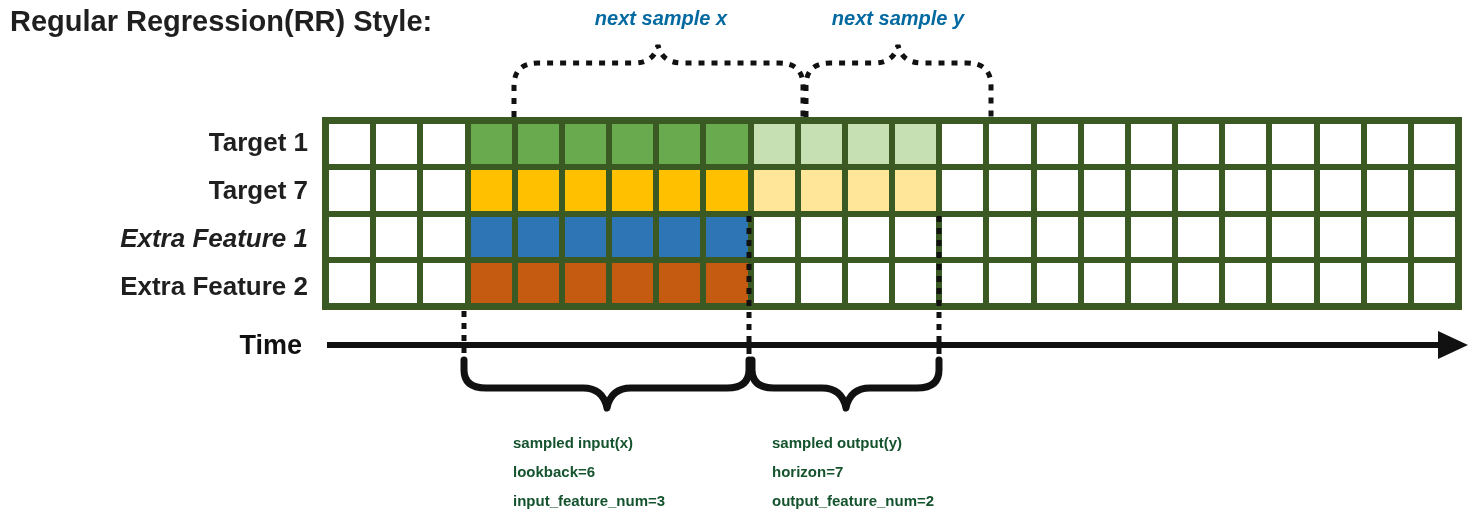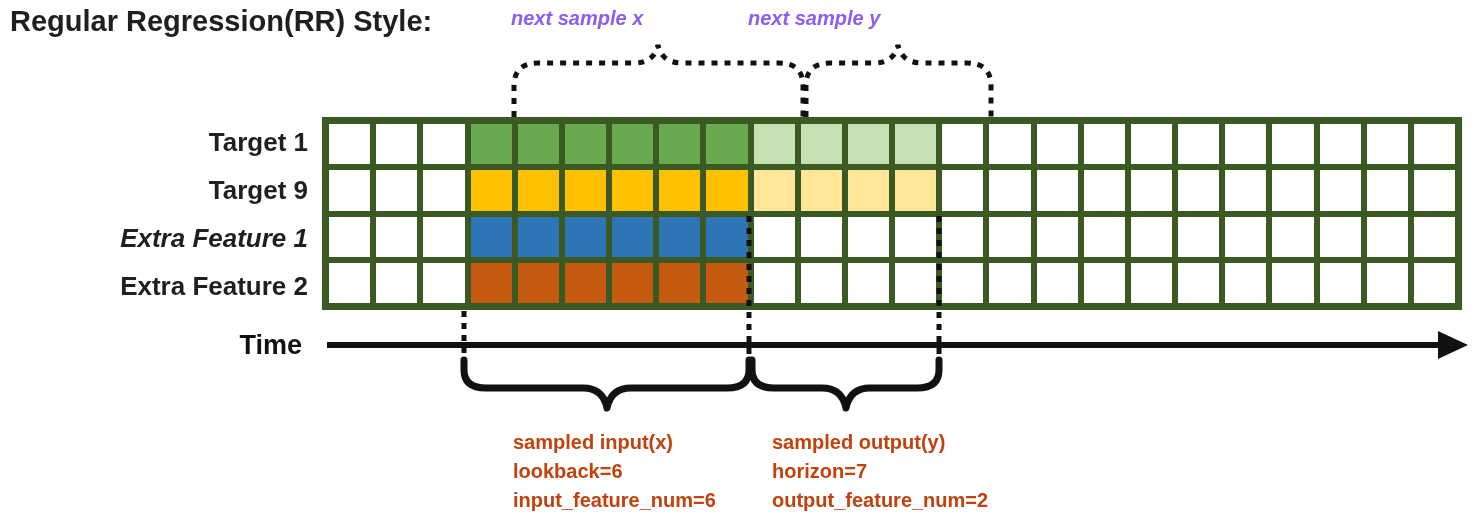--- a/index.html
+++ b/index.html
@@ -21,41 +21,41 @@
   }
   #grid{
     position:absolute;left:322px;top:117px;width:1140px;height:193px;
     box-sizing:border-box;border:7px solid var(--line,#3B5A23);
     background:var(--line,#3B5A23);
     display:grid;grid-template-rows:repeat(4,1fr);gap:6px;
   }
   .cell{background:#fff;}
   #overlay{position:absolute;left:0;top:0;width:1476px;height:516px;pointer-events:none;}
   .top-ann{
-    position:absolute;top:7px;width:300px;
-    font-size:20px;font-style:italic;font-weight:600;color:#8b5cf6;white-space:nowrap;
+    position:absolute;top:7px;width:300px;text-align:center;
+    font-size:20px;font-style:italic;font-weight:600;color:#0369a1;white-space:nowrap;
   }
   .bottom-block{
-    position:absolute;top:428px;font-size:20px;font-weight:600;color:#c2410c;
+    position:absolute;top:428px;font-size:15px;font-weight:600;color:#14532d;
     line-height:29px;white-space:nowrap;
   }
   .bottom-block div{white-space:nowrap;}
 </style>
 </head>
 <body>
 
 <div id="canvas">
 
   <div class="title">Regular Regression(RR) Style:</div>
 
   <div class="top-ann" style="left:511px;">next sample x</div>
   <div class="top-ann" style="left:748px;">next sample y</div>
 
   <div class="row-label" style="top:127px;">Target 1</div>
-  <div class="row-label" style="top:175px;">Target 9</div>
+  <div class="row-label" style="top:175px;">Target 7</div>
   <div class="row-label" style="top:223px;font-style:italic;">Extra Feature 1</div>
   <div class="row-label" style="top:271px;">Extra Feature 2</div>
 
   <div class="time-label">Time</div>
 
   <div id="grid" style="--line: #3B5A23; grid-template-columns: repeat(24, 1fr);">
       <div class="cell" style="background: rgb(255, 255, 255);"></div>
       <div class="cell" style="background: rgb(255, 255, 255);"></div>
       <div class="cell" style="background: rgb(255, 255, 255);"></div>
       <div class="cell" style="background: rgb(106, 170, 78);"></div>
@@ -167,21 +167,21 @@
     <path d="M806,117 L806,86 Q806,63 830,63 L874,63 Q894,63 898,45 Q902,63 922,63 L967,63 Q991,63 991,86 L991,117" fill="none" stroke="#111" stroke-width="5" stroke-dasharray="6,7"></path>
 
     <path d="M464,360 L464,370 Q464,388 486,388 L583,388 Q603,388 607,408 Q611,388 631,388 L727,388 Q749,388 749,370 L749,360" fill="none" stroke="#111" stroke-width="7" stroke-linejoin="round" stroke-linecap="round"></path>
 
     <path d="M752,360 L752,370 Q752,388 774,388 L822,388 Q842,388 846,408 Q850,388 870,388 L917,388 Q939,388 939,370 L939,360" fill="none" stroke="#111" stroke-width="7" stroke-linejoin="round" stroke-linecap="round"></path>
   </svg>
 
   <div class="bottom-block" style="left:513px;">
     <div>sampled input(x)</div>
     <div>lookback=6</div>
-    <div>input_feature_num=6</div>
+    <div>input_feature_num=3</div>
   </div>
   <div class="bottom-block" style="left:772px;">
     <div>sampled output(y)</div>
     <div>horizon=7</div>
     <div>output_feature_num=2</div>
   </div>
 
 </div>
 
 </body></html>

